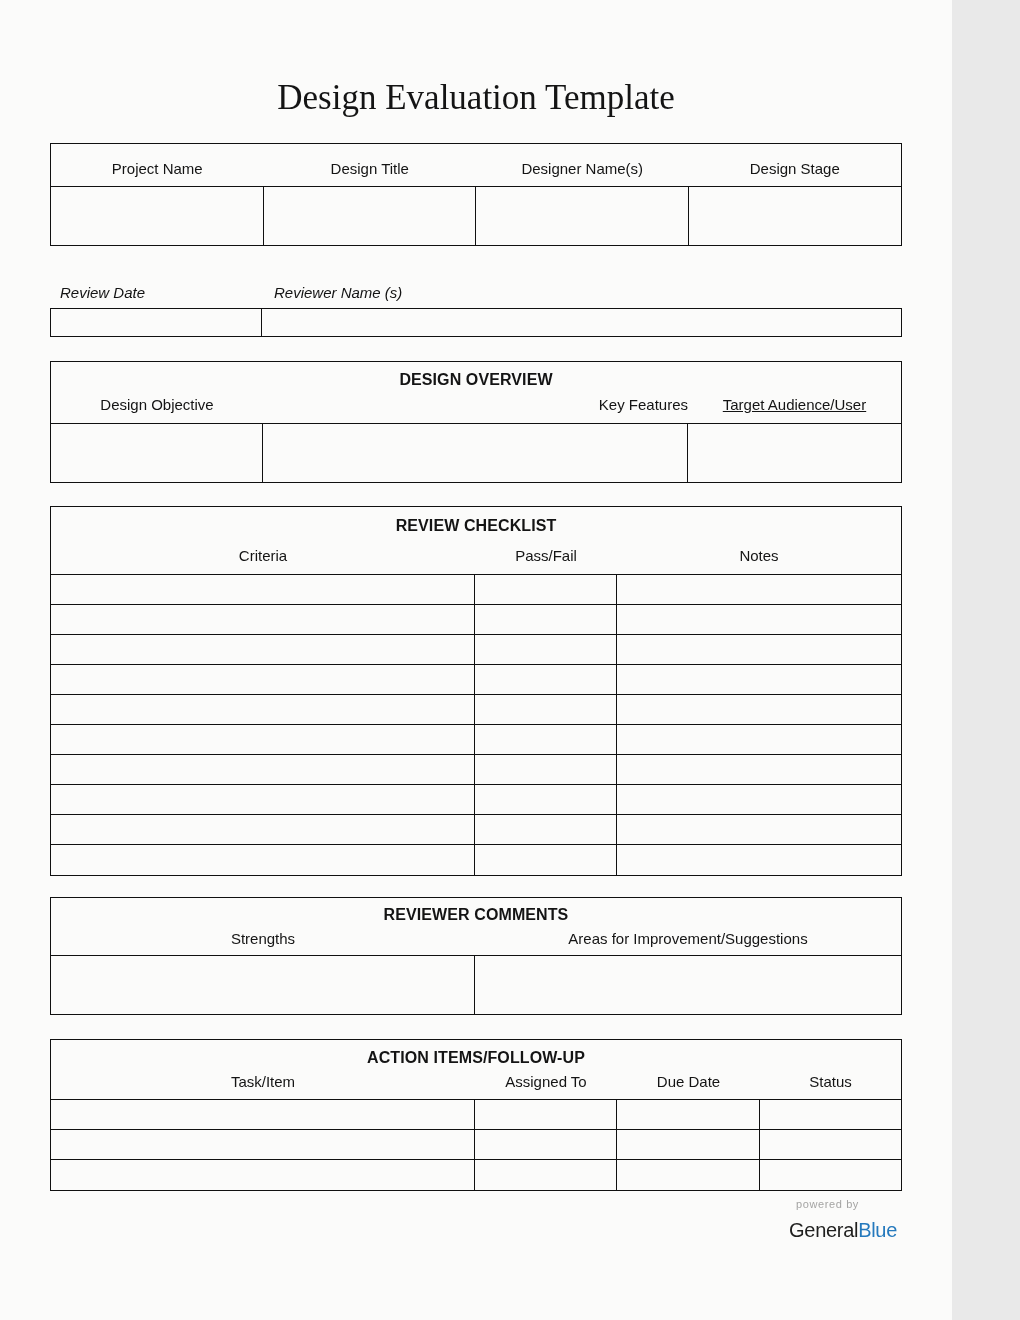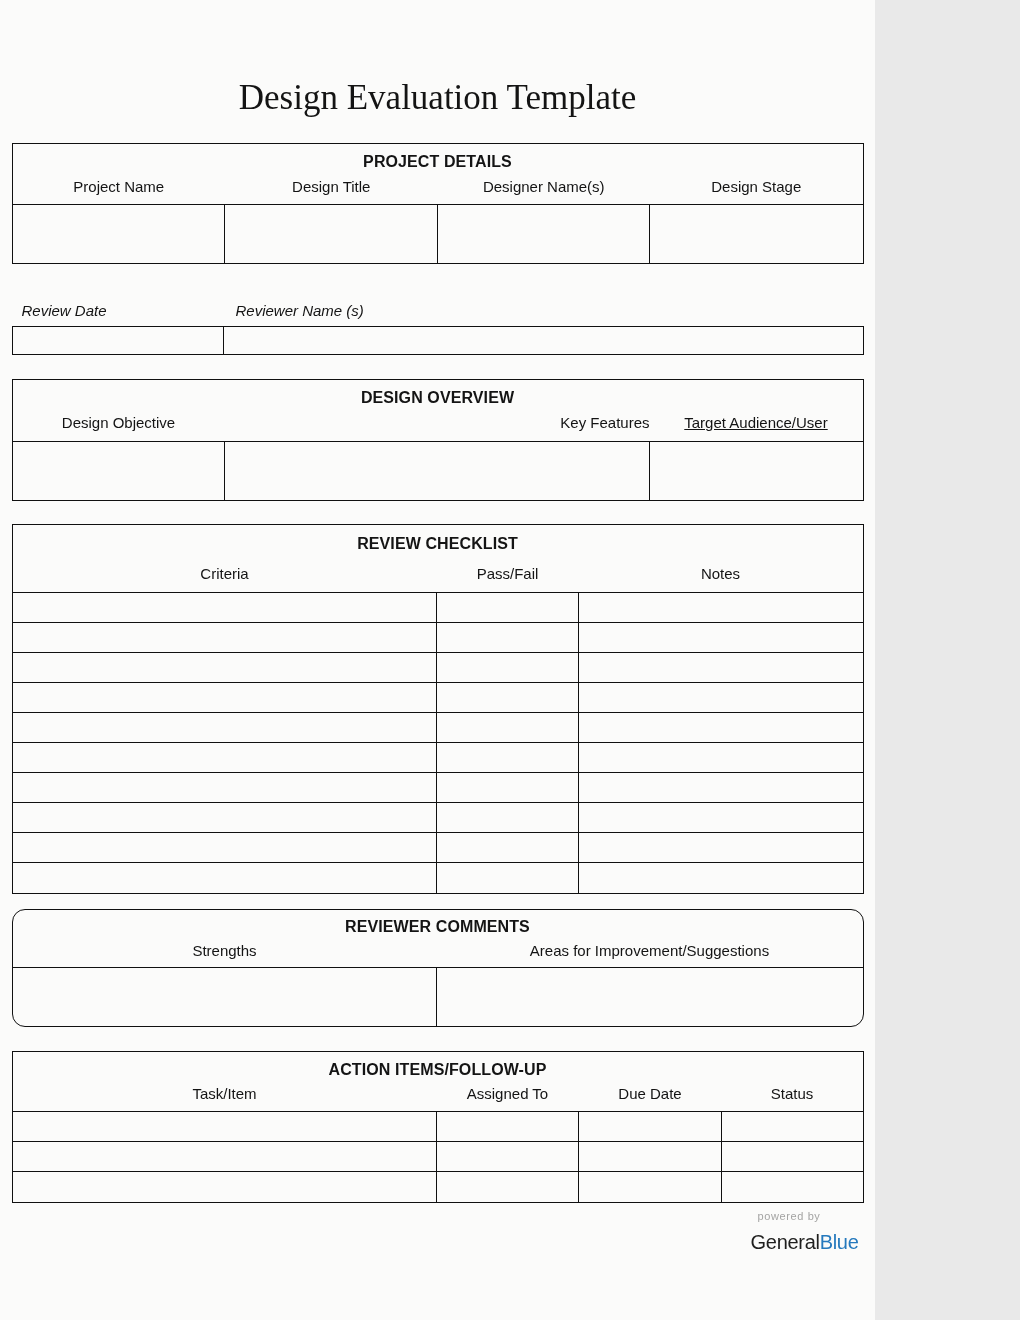--- a/index.html
+++ b/index.html
@@ -1,18 +1,18 @@
 <!DOCTYPE html>
 <html><head>
 <meta charset="utf-8">
 <style>
   * { box-sizing: border-box; margin: 0; padding: 0; }
   body { margin: 0; background: #e9e9e9; }
   .page {
-    width: 875px; height: 1320px;
+    width: 952px; height: 1320px;
     background: #fbfbfa;
     color: #141414;
     font-family: "Liberation Sans", sans-serif;
     overflow: hidden;
     position: relative;
   }
   .content { width: 852px; margin: 0 auto; }
 
   .doc-title {
     font-family: "Liberation Serif", serif;
@@ -59,41 +59,40 @@
   .r30 { height: 30px; }
 
   
   .tbl-project   { margin-top: 21px; }
   .review-labels { margin-top: 38px; display: flex; font-style: italic; font-size: 15px; line-height: 18px; }
   .review-labels > :nth-child(1) { flex: 0 0 212px; padding-left: 10px; }
   .review-labels > :nth-child(2) { flex: 1; padding-left: 12px; }
   .tbl-review    { margin-top: 6px; }
   .tbl-overview  { margin-top: 24px; }
   .tbl-checklist { margin-top: 23px; }
-  .tbl-comments  { margin-top: 15px; border-radius: 13px; }
+  .tbl-comments  { margin-top: 21px; }
   .tbl-actions   { margin-top: 24px; }
 
   .footer { width: 852px; margin: 5px auto 0; text-align: right; }
   .brandblock { display: inline-block; text-align: left; padding-right: 5px; }
   .powered { font-size: 11px; line-height: 17px; color: #a4a4a3; letter-spacing: .6px; padding-left: 7px; }
   .brand { font-size: 20px; line-height: 34px; letter-spacing: -0.3px; }
   .brand-dark { color: #1f1f1e; }
   .brand-blue { color: #2579bd; }
 </style>
 </head>
 <body>
 
 <div class="page">
   <div class="content">
 
     <h1 class="doc-title">Design Evaluation Template</h1>
 
     <section class="tbl tbl-project">
       <div class="thead head-a">
-        <div class="tbl-title">PROJECT DETAILS</div>
         <div class="col-labels cols-a">
           <div>Project Name</div>
           <div>Design Title</div>
           <div>Designer Name(s)</div>
           <div>Design Stage</div>
         </div>
       </div>
       <div class="trow cols-a r58">
         <div class="cell"></div>
         <div class="cell"></div>

